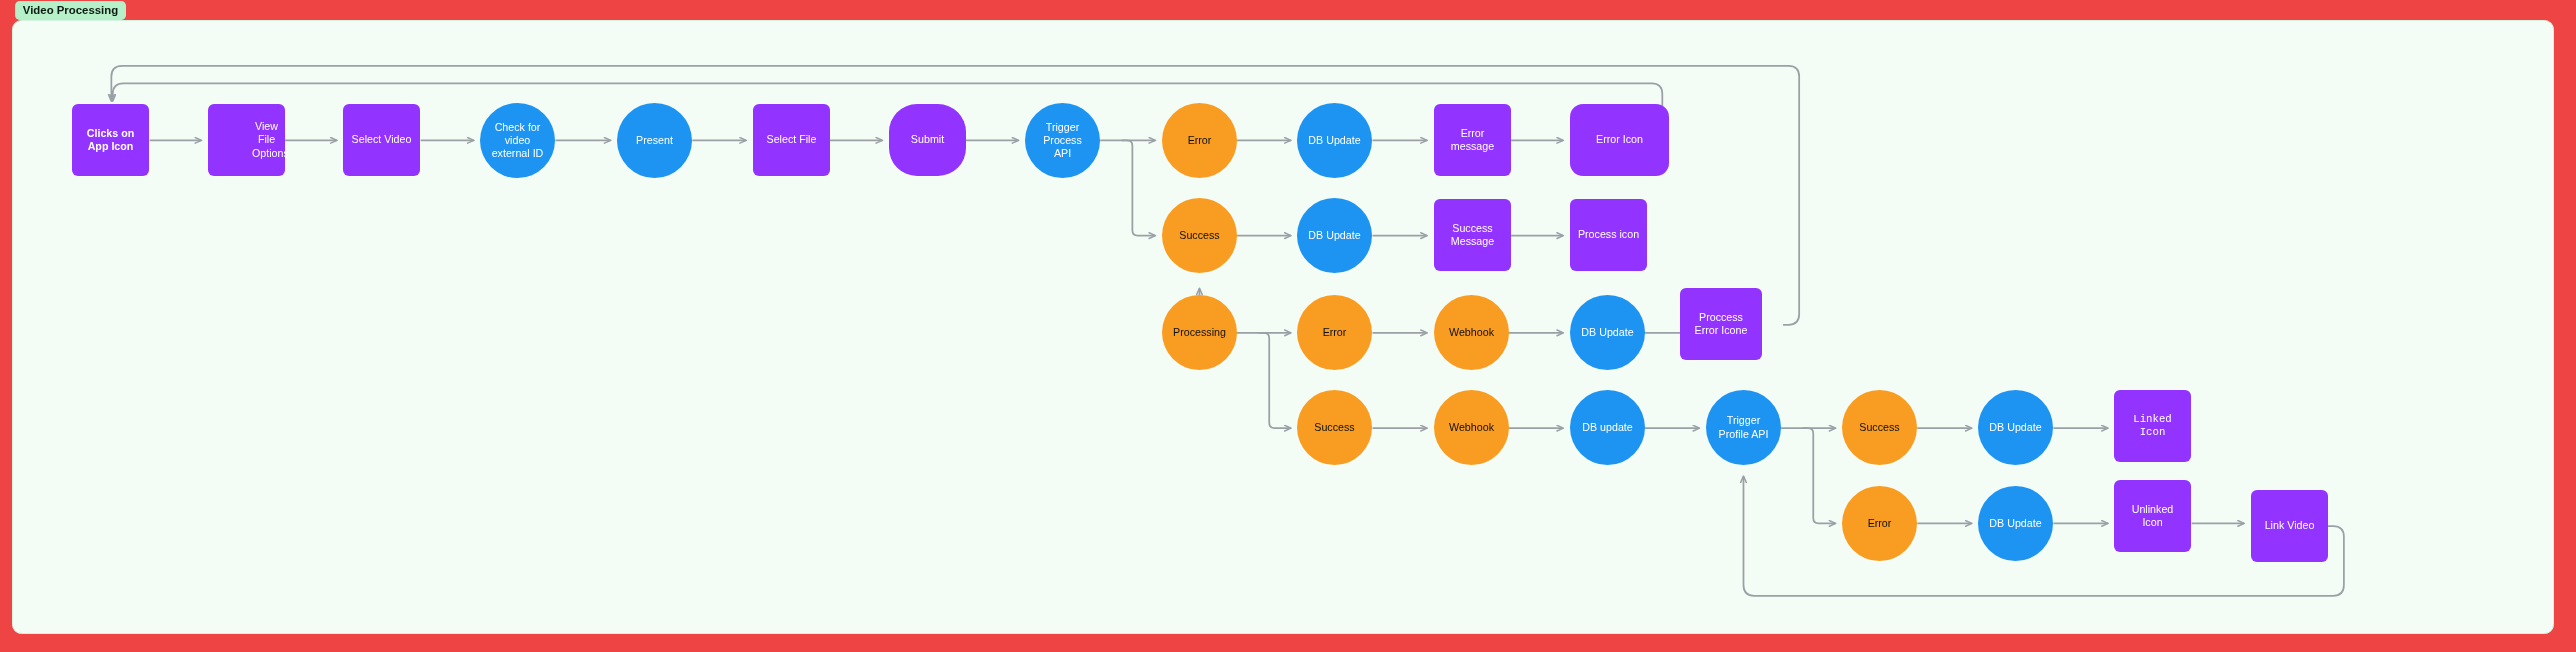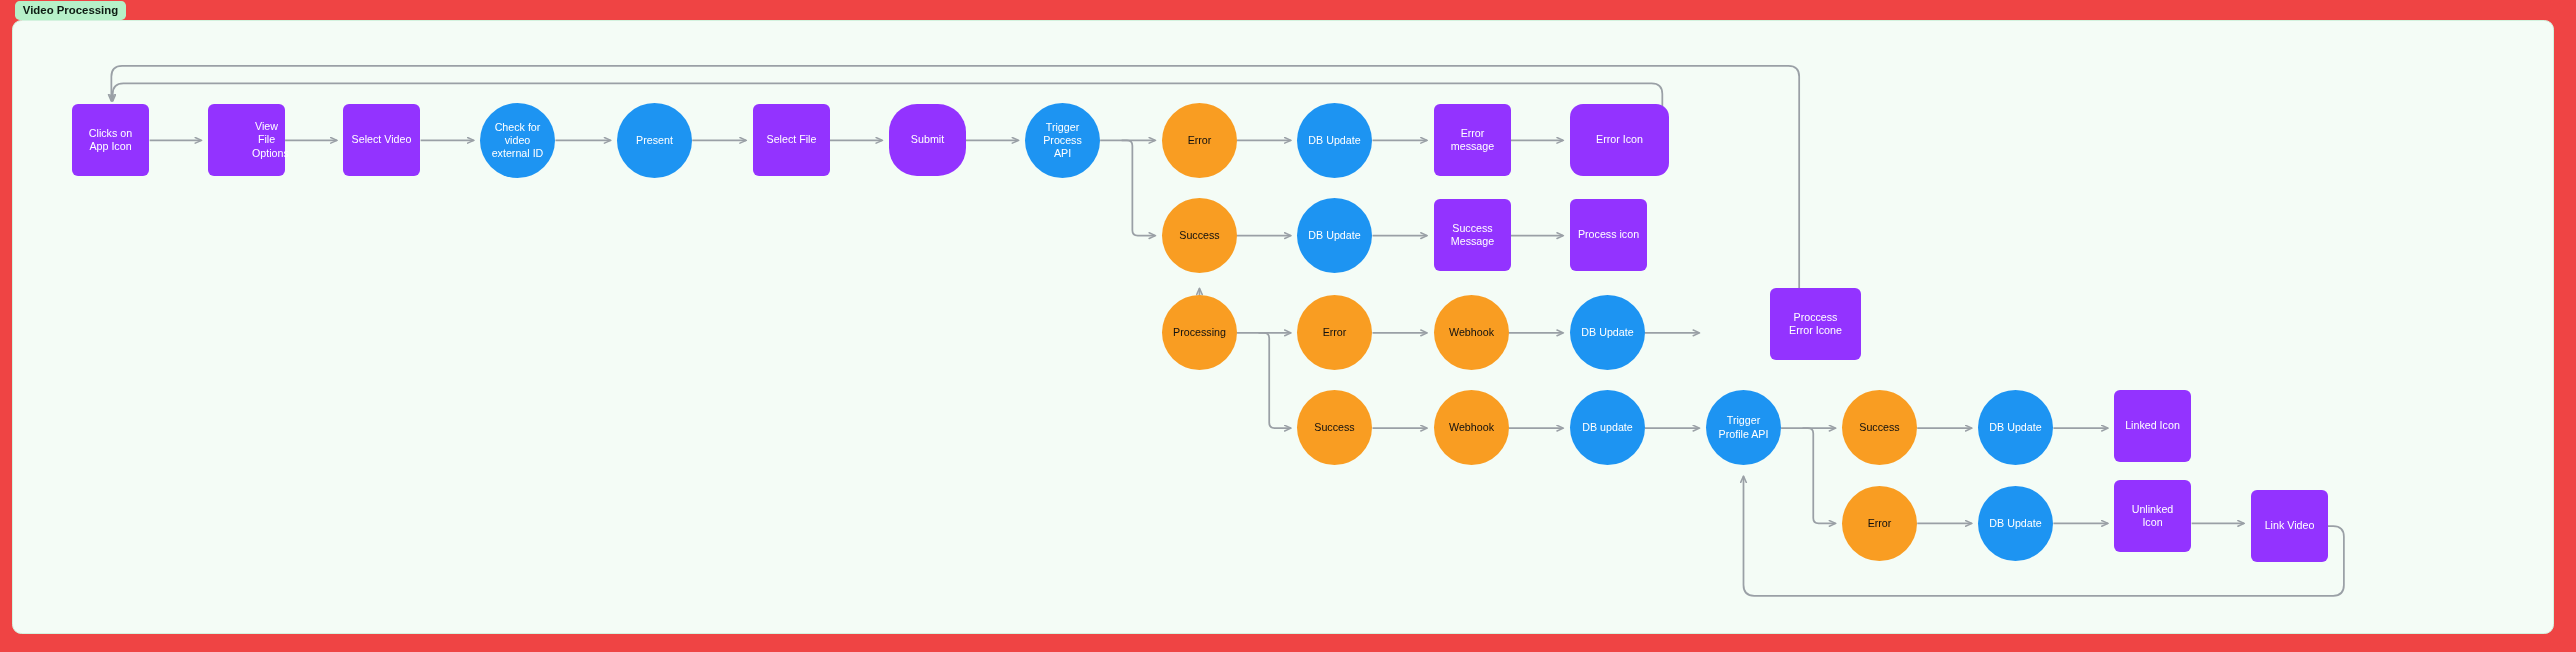--- a/index.html
+++ b/index.html
@@ -199,21 +199,21 @@
     </g>
 
     <g>
       <path class="loopline" d="M3470,784 L3478,784 Q3494,784 3494,800 L3494,872 Q3494,888 3478,888
                L2615,888 Q2599,888 2599,872 L2599,710" marker-end="url(#ahd)"></path>
     </g>
   </svg>
 
   <div id="nodes">
 
-    <div class="node rect" style="left:72px; top:104px; width:77px; height:72px;">
+    <div class="node rect" style="left:72px; top:104px; width:77px; height:72px;font-weight:bold;">
       <span class="nlabel">Clicks on
 App Icon</span>
     </div>
     <div class="node rect" style="left:208px; top:104px; width:77px; height:72px;padding-left:44px;">
       <span class="nlabel">View File
 Options</span>
     </div>
     <div class="node rect" style="left:343px; top:104px; width:77px; height:72px;">
       <span class="nlabel">Select Video</span>
     </div>
@@ -269,21 +269,21 @@
     </div>
     <div class="node circle-orange" style="left:1297px; top:295px; width:75px; height:75px;">
       <span class="nlabel">Error</span>
     </div>
     <div class="node circle-orange" style="left:1434px; top:295px; width:75px; height:75px;">
       <span class="nlabel">Webhook</span>
     </div>
     <div class="node circle-blue" style="left:1570px; top:295px; width:75px; height:75px;">
       <span class="nlabel">DB Update</span>
     </div>
-    <div class="node rect" style="left:1770px; top:288px; width:91px; height:72px;">
+    <div class="node rect" style="left:1680px; top:288px; width:82px; height:72px;">
       <span class="nlabel">Proccess
 Error Icone</span>
     </div>
 
     <div class="node circle-orange" style="left:1297px; top:390px; width:75px; height:75px;">
       <span class="nlabel">Success</span>
     </div>
     <div class="node circle-orange" style="left:1434px; top:390px; width:75px; height:75px;">
       <span class="nlabel">Webhook</span>
     </div>
@@ -293,21 +293,21 @@
     <div class="node circle-blue" style="left:1706px; top:390px; width:75px; height:75px;">
       <span class="nlabel">Trigger
 Profile API</span>
     </div>
     <div class="node circle-orange" style="left:1842px; top:390px; width:75px; height:75px;">
       <span class="nlabel">Success</span>
     </div>
     <div class="node circle-blue" style="left:1978px; top:390px; width:75px; height:75px;">
       <span class="nlabel">DB Update</span>
     </div>
-    <div class="node rect" style="left:2114px; top:390px; width:77px; height:72px;">
+    <div class="node rect" style="left:2114px; top:390px; width:77px; height:72px;font-family:Liberation Mono, monospace;">
       <span class="nlabel">Linked Icon</span>
     </div>
 
     <div class="node circle-orange" style="left:1842px; top:486px; width:75px; height:75px;">
       <span class="nlabel">Error</span>
     </div>
     <div class="node circle-blue" style="left:1978px; top:486px; width:75px; height:75px;">
       <span class="nlabel">DB Update</span>
     </div>
     <div class="node rect" style="left:2114px; top:480px; width:77px; height:72px;align-items:center;">

